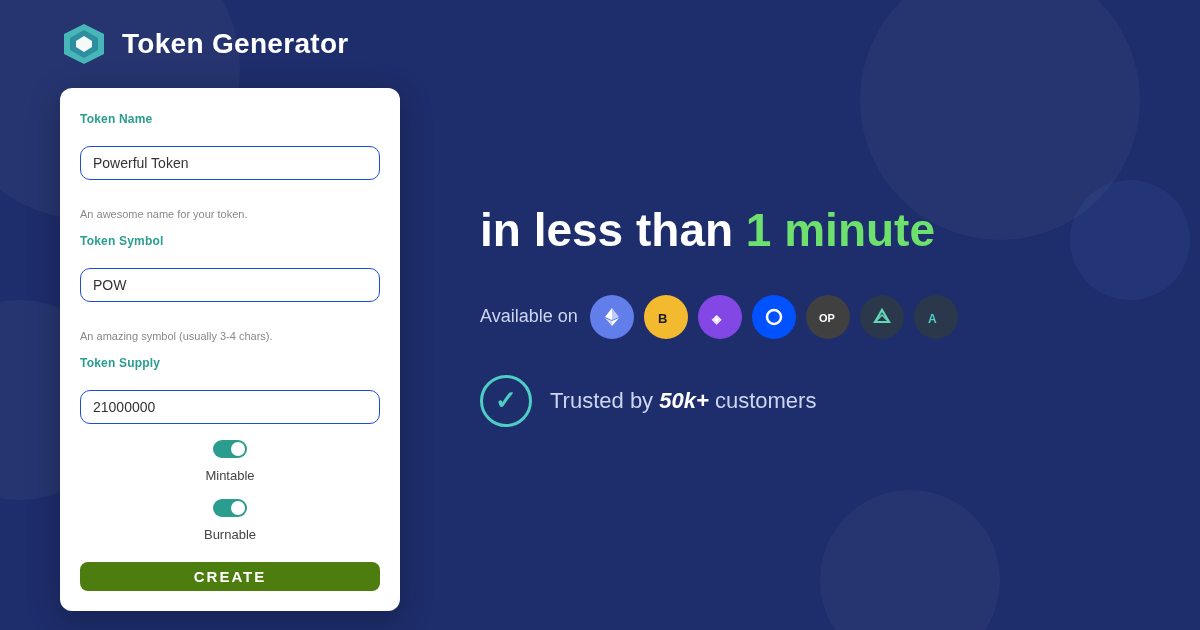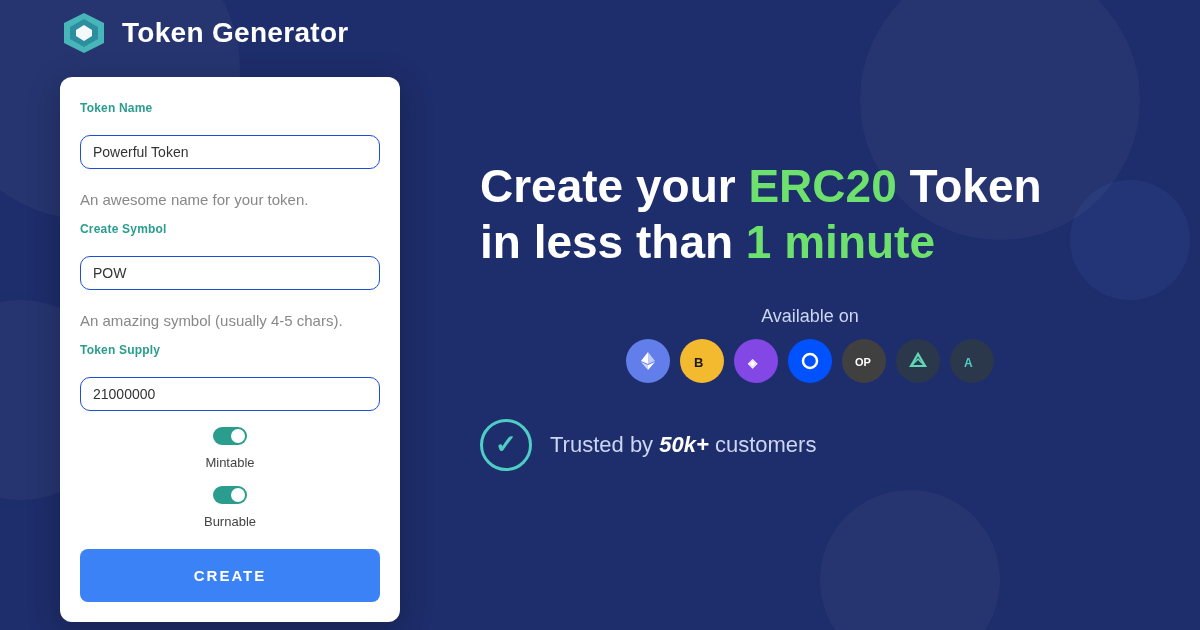--- a/index.html
+++ b/index.html
@@ -100,23 +100,23 @@
       border: 1px solid #1d4ed8;
       border-radius: 10px;
       padding: 8px 12px;
       font-size: 14px;
       color: #333;
       outline: none;
       width: 100%;
     }
 
     .field-hint {
-      font-size: 15px;
+      font-size: 11px;
       color: #888;
-      margin-top: 2px;
+      margin-top: 8px;
     }
 
     .toggle-row {
       display: flex;
       align-items: center;
       gap: 10px;
       margin-top: 2px;
       flex-direction: column;
     }
 
@@ -141,25 +141,25 @@
       right: 2px;
       transition: right 0.2s;
     }
 
     .toggle-label {
       font-size: 13px;
       color: #444;
     }
 
     .create-btn {
-      background: #3b82f6;
+      background: #4d7c0f;
       color: #ffffff;
       border: none;
       border-radius: 8px;
-      padding: 18px;
+      padding: 6px;
       font-size: 15px;
       font-weight: 700;
       letter-spacing: 2px;
       cursor: pointer;
       width: 100%;
       text-transform: uppercase;
       margin-top: 6px;
     }
 
     
@@ -184,21 +184,20 @@
 
     .headline .accent-bold {
       font-weight: 800;
     }
 
     .available-row {
       display: flex;
       align-items: center;
       gap: 12px;
       flex-wrap: wrap;
-      flex-direction: column;
     }
 
     .available-label {
       font-size: 18px;
       color: #cdd6f0;
       font-weight: 400;
     }
 
     .chain-icons {
       display: flex;
@@ -288,23 +287,23 @@
 
     <div class="form-card">
 
       <div class="field-group">
         <label class="field-label">Token Name</label>
         <input class="field-input" type="text" value="Powerful Token" style="">
         <span class="field-hint">An awesome name for your token.</span>
       </div>
 
       <div class="field-group">
-        <label class="field-label">Create Symbol</label>
+        <label class="field-label">Token Symbol</label>
         <input class="field-input" type="text" value="POW" style="">
-        <span class="field-hint">An amazing symbol (usually 4-5 chars).</span>
+        <span class="field-hint">An amazing symbol (usually 3-4 chars).</span>
       </div>
 
       <div class="field-group">
         <label class="field-label">Token Supply</label>
         <input class="field-input" type="text" value="21000000" style="">
       </div>
 
       <div class="toggle-row">
         <div class="toggle"></div>
         <span class="toggle-label">Mintable</span>
@@ -316,23 +315,20 @@
       </div>
 
       <button class="create-btn">CREATE</button>
 
     </div>
   </div>
 
   <div class="right-panel">
 
     <div class="headline">
-      <div>
-        <span>Create your </span><span class="accent-green">ERC20</span><span> Token</span>
-      </div>
       <div>
         <span>in less than </span><span class="accent-green accent-bold">1 minute</span>
       </div>
     </div>
 
     <div class="available-row">
       <span class="available-label">Available on</span>
       <div class="chain-icons">
 
         <div class="chain-icon ci-eth">

